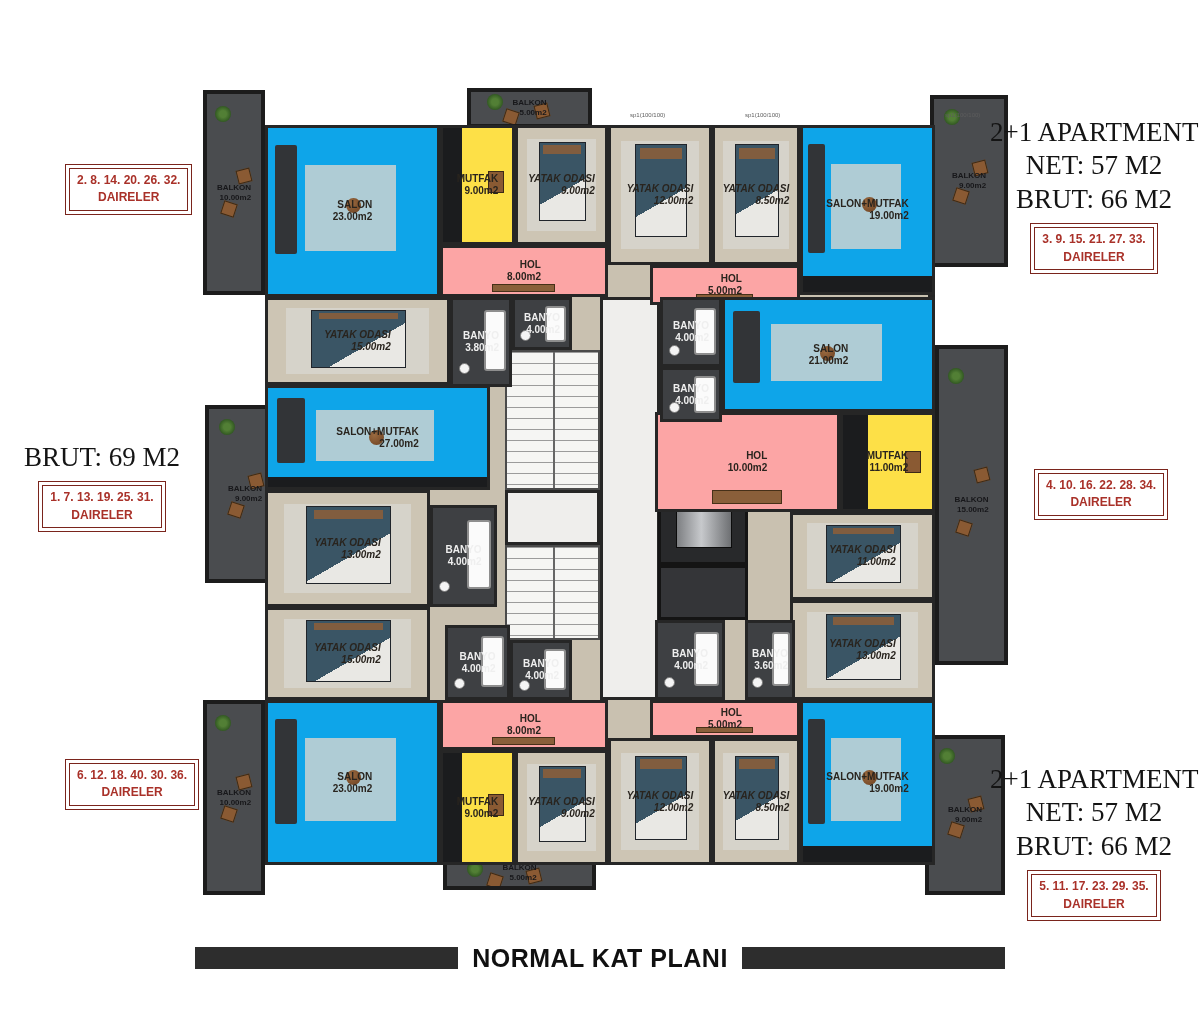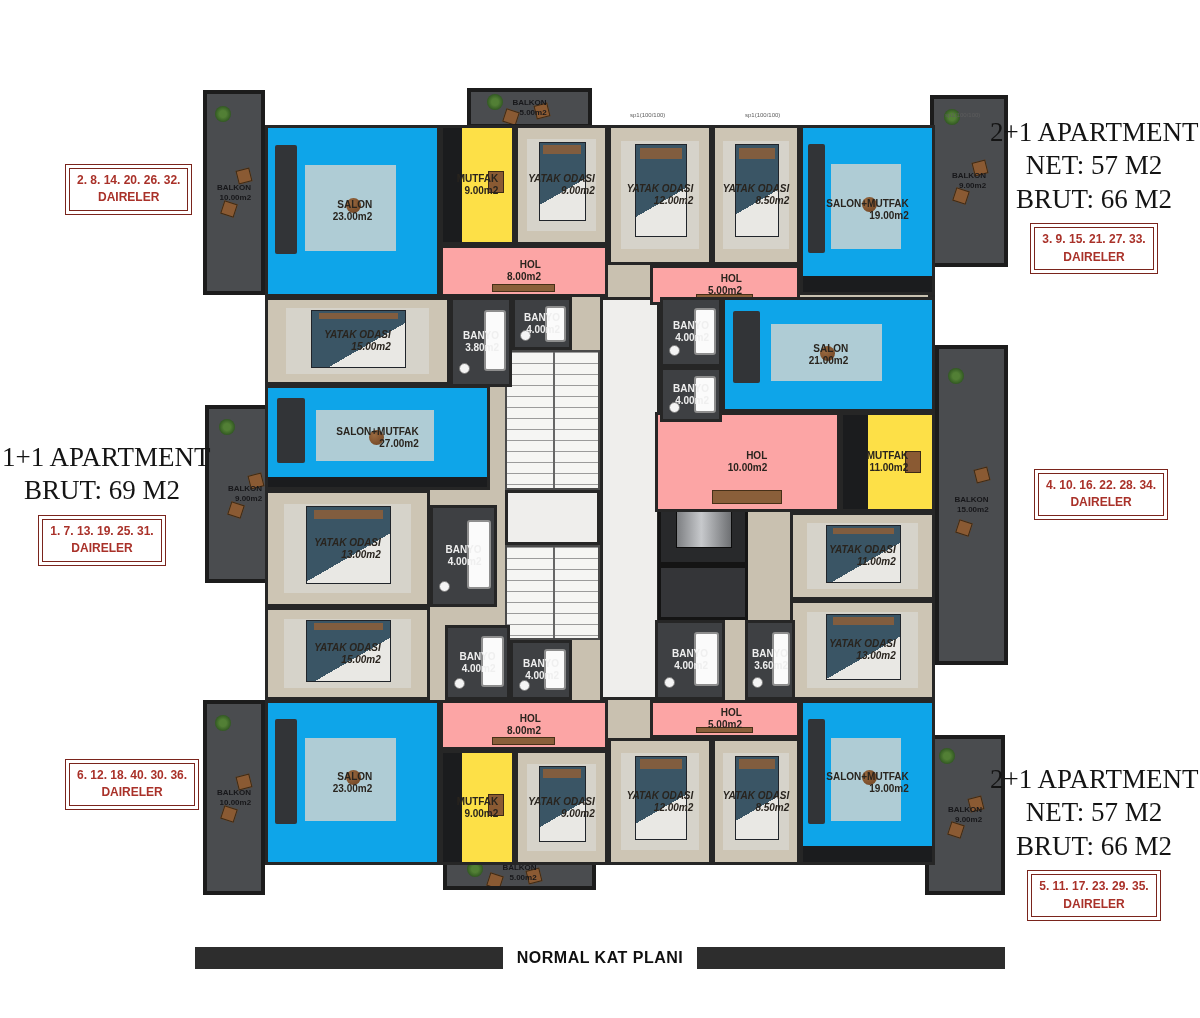--- a/index.html
+++ b/index.html
@@ -11,21 +11,21 @@
     color:#141414;white-space:nowrap;}
   .red-box{display:inline-block;border:1px solid #7a241c;background:#fff;padding:3px;margin-top:7px;}
   .red-box.abs{position:absolute;margin:0;}
   .red-box-inner{border:1px solid #7a241c;padding:3px 7px;color:#a93129;font-weight:bold;
     font-size:12px;line-height:1.45;text-align:center;white-space:nowrap;}
 
   
   .footer{position:absolute;left:195px;top:946px;width:810px;height:24px;
     display:flex;align-items:center;}
   .footer .bar{flex:1;height:22px;background:#2d2d2d;}
-  .footer-title{padding:0 14px;font-size:16px;font-weight:bold;color:#101010;
+  .footer-title{padding:0 14px;font-size:25px;font-weight:bold;color:#101010;
     letter-spacing:.5px;white-space:nowrap;}
 
   
   #plan{position:absolute;left:200px;top:85px;width:810px;height:815px;}
   .frame{position:absolute;left:65px;top:40px;width:670px;height:740px;
     background:#c9c1b0;border:7px solid #242424;box-sizing:border-box;}
   .room{position:absolute;box-sizing:border-box;border:3px solid #262626;
     display:flex;align-items:center;justify-content:center;overflow:hidden;}
   .room .lbl{position:relative;z-index:5;text-align:right;font-weight:bold;
     color:#29241e;font-size:10px;line-height:1.2;}
@@ -444,21 +444,20 @@
   <div class="apt-title">BRUT: 66 M2</div>
   <div class="red-box">
     <div class="red-box-inner">
       <div>3. 9. 15. 21. 27. 33.</div>
       <div>DAIRELER</div>
     </div>
   </div>
 </div>
 
 <div class="apt-block" style="left:2px;top:420px;width:200px;">
-  <div class="apt-title">1+1 APARTMENT</div>
   <div class="apt-title">BRUT: 69 M2</div>
   <div class="red-box">
     <div class="red-box-inner">
       <div>1. 7. 13. 19. 25. 31.</div>
       <div>DAIRELER</div>
     </div>
   </div>
 </div>
 
 <div class="red-box abs" style="left:1034px;top:469px;">

